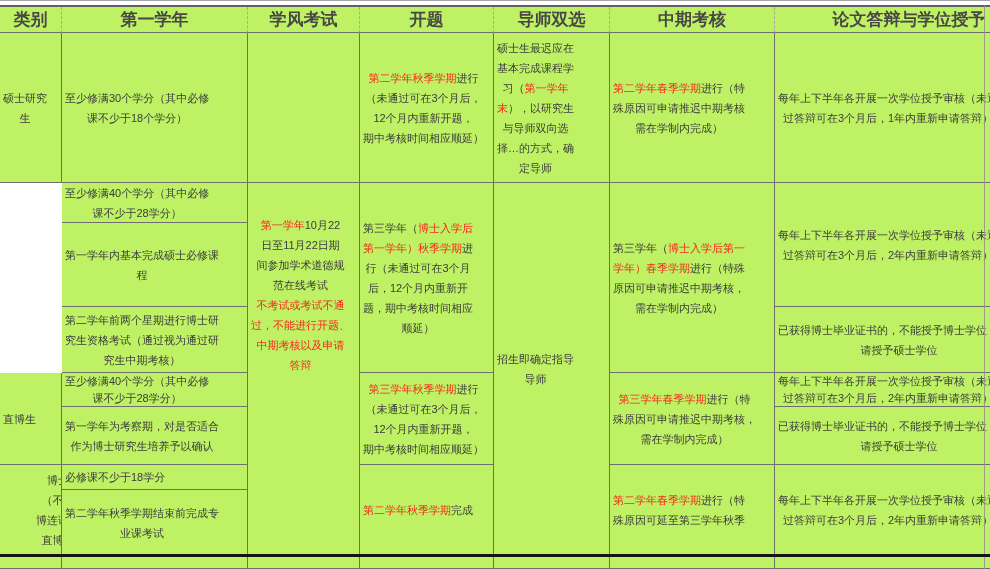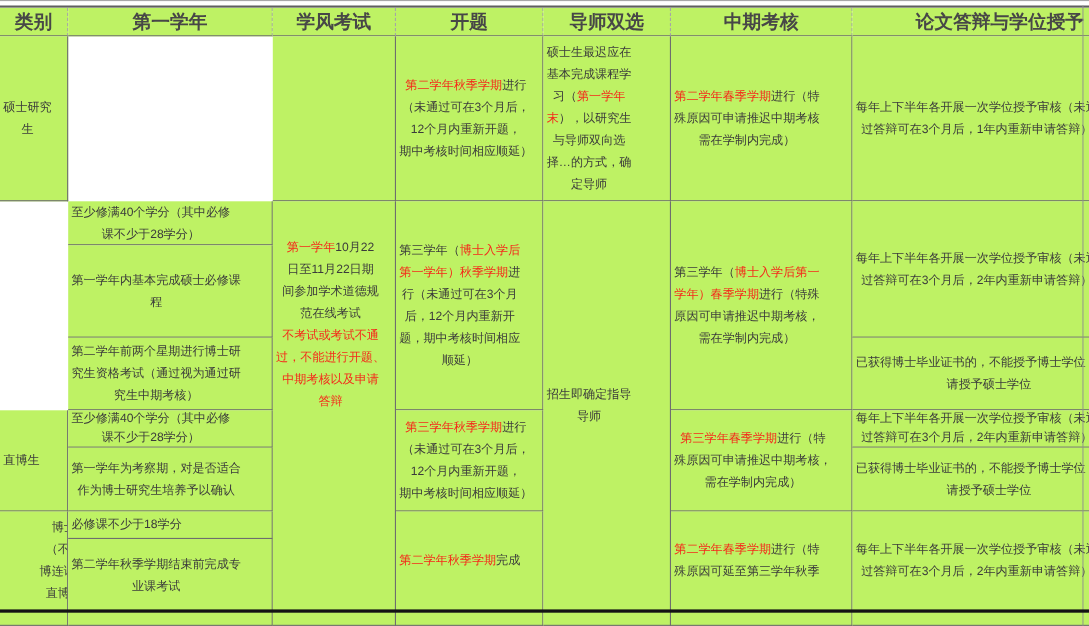--- a/index.html
+++ b/index.html
@@ -67,20 +67,24 @@
       </div>
       <div class="cell" style="grid-area: 8 / 1 / span 2 / span 1; padding-left: 36px;">
         <div class="txt"><span>博士生
 （不含硕
 博连读生、
 直博生）</span></div>
       </div>
       <div class="cell" style="grid-area: 10 / 1 / span 1 / span 1;">
         <div class="txt"></div>
       </div>
+      <div class="cell" style="grid-area: 2 / 2 / span 1 / span 1;">
+        <div class="txt"><span>至少修满30个学分（其中必修
+课不少于18个学分）</span></div>
+      </div>
       <div class="cell" style="grid-area: 3 / 2 / span 1 / span 1;">
         <div class="txt"><span>至少修满40个学分（其中必修
 课不少于28学分）</span></div>
       </div>
       <div class="cell" style="grid-area: 4 / 2 / span 1 / span 1;">
         <div class="txt"><span>第一学年内基本完成硕士必修课
 程</span></div>
       </div>
       <div class="cell" style="grid-area: 5 / 2 / span 1 / span 1;">
         <div class="txt"><span>第二学年前两个星期进行博士研

